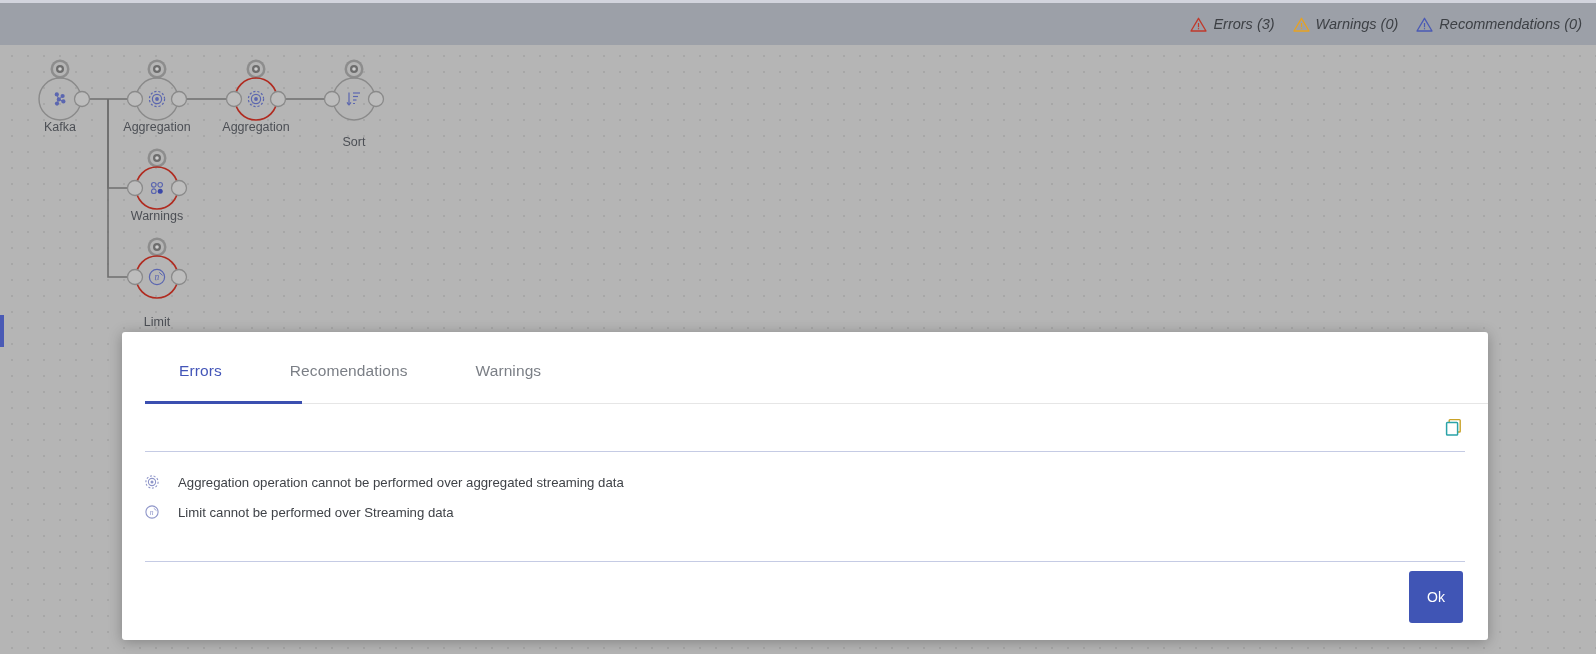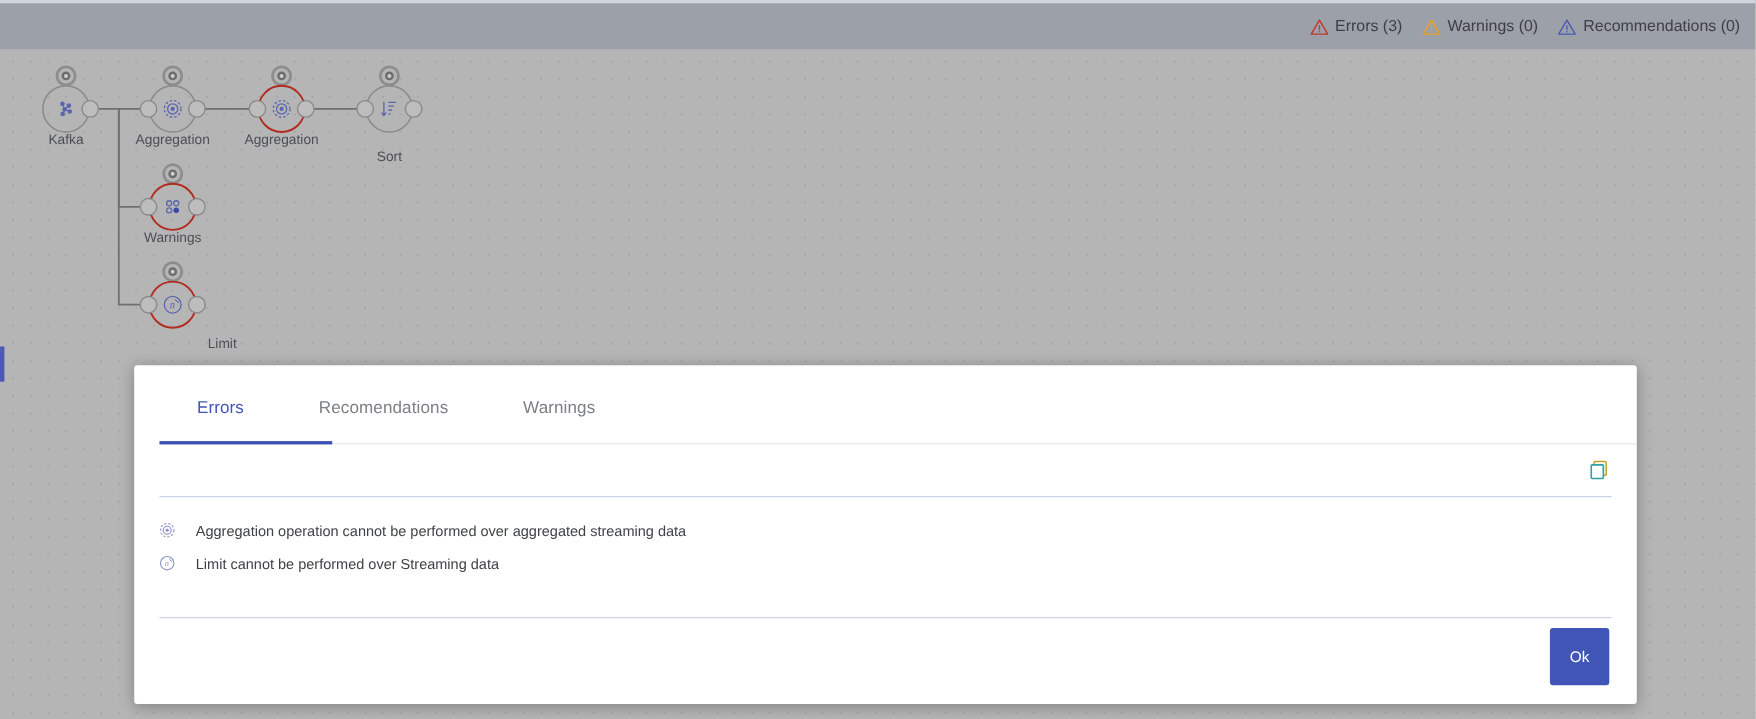--- a/index.html
+++ b/index.html
@@ -22,20 +22,21 @@
     position: absolute;
     top: 0; left: 0;
     width: 1596px;
     height: 45px;
     background: #9ca0a8;
     border-top: 3px solid #d2d4dd;
     display: flex;
     align-items: center;
     justify-content: flex-end;
     padding-right: 14px;
+    font-style: italic;
   }
   .status-group {
     display: flex;
     align-items: center;
     gap: 6px;
     margin-left: 18px;
     font-size: 14.5px;
     color: #3d4045;
   }
   .status-group .label { white-space: nowrap; }
@@ -310,21 +311,21 @@
           <line x1="2.2" y1="-4.6" x2="5.6" y2="-1.6" stroke="#5b66b0" stroke-width="1"></line>
         </g>
       </g>
     </svg>
 
     <div class="node-label" style="left:60px; top:75px;">Kafka</div>
     <div class="node-label" style="left:157px; top:75px;">Aggregation</div>
     <div class="node-label" style="left:256px; top:75px;">Aggregation</div>
     <div class="node-label" style="left:354px; top:90px;">Sort</div>
     <div class="node-label" style="left:157px; top:164px;">Warnings</div>
-    <div class="node-label" style="left:157px; top:260px;margin-left:45px;">Limit</div>
+    <div class="node-label" style="left:157px; top:270px;">Limit</div>
   </div>
 
   <div class="dialog">
 
     <div class="tabs">
       <div class="tab active">Errors</div>
       <div class="tab">Recomendations</div>
       <div class="tab">Warnings</div>
       <div class="tabs-underline"></div>
       <div class="tab-indicator"></div>

